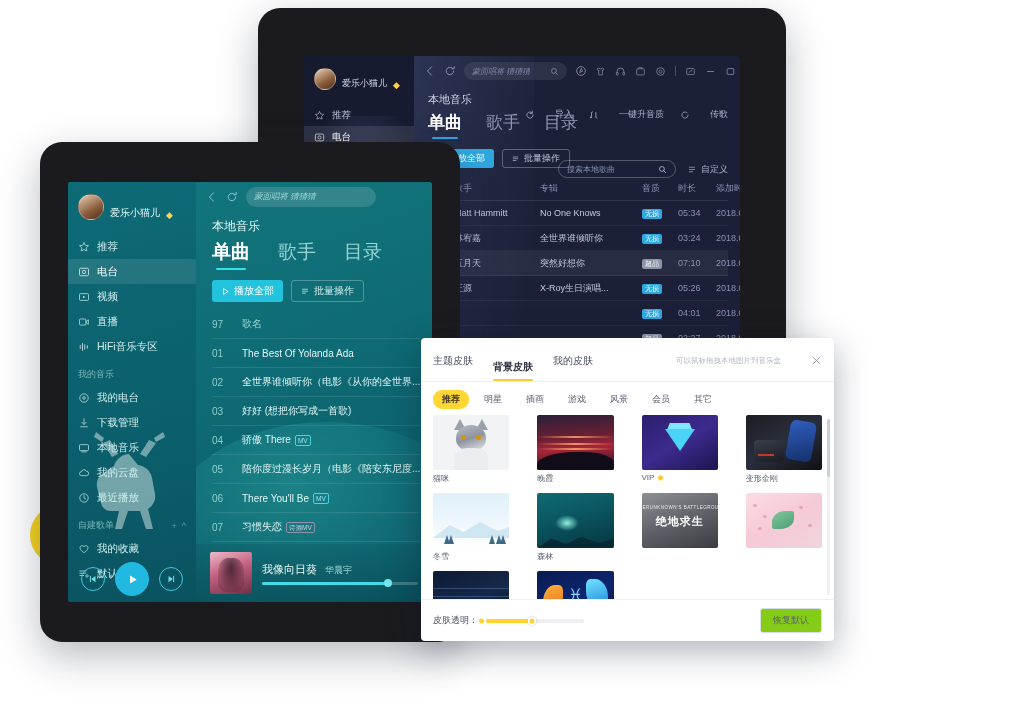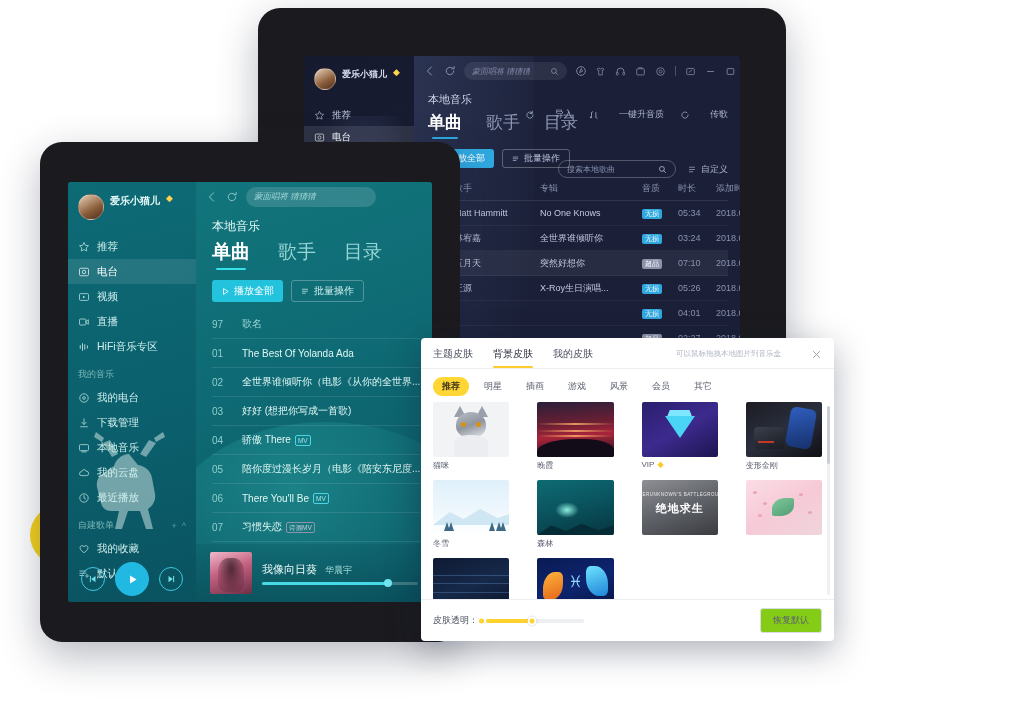--- a/index.html
+++ b/index.html
@@ -81,21 +81,21 @@
     width:320px; height:220px; border-radius:50% 50% 0 0;
     background: radial-gradient(ellipse at 40% 30%, rgba(60,200,190,.30), rgba(10,90,102,0) 70%);
   }
   
   .deer {
     position:absolute; left:6px; bottom:58px; width:110px; height:120px;
     opacity:.55;
   }
 
   
-  .user-row { display: flex; align-items: flex-start; gap: 6px; padding: 12px 10px 14px 10px; position:relative; z-index:2;font-weight:bold;}
+  .user-row { display: flex; align-items: flex-end; gap: 6px; padding: 12px 10px 14px 10px; position:relative; z-index:2;}
   .avatar {
     width: 22px; height: 22px; border-radius: 50%;
     background: linear-gradient(150deg,#e8d2b8,#8a5c3a 60%,#4b2f1e);
     flex: 0 0 22px; border: 1px solid rgba(255,255,255,.25);
   }
   .app-teal .avatar { width: 26px; height: 26px; flex: 0 0 26px; }
   .user-name { font-size: 9px; color: #d8deef; white-space: nowrap; }
   .app-teal .user-name { font-size: 10px; color: #e6faf8; }
   .vip-badge { font-size: 9px; color: #ffd34d; line-height: 1; }
 
@@ -273,21 +273,21 @@
     background: #ffffff; border-radius: 4px; z-index: 10;
     box-shadow: 0 10px 34px rgba(18,24,50,.34);
     display: flex; flex-direction: column; overflow: hidden;
     font-family: "Liberation Sans", "DejaVu Sans", sans-serif;
   }
   .dlg-tabs {
     display: flex; align-items: center; gap: 20px; padding: 9px 12px 0 12px;
     border-bottom: 1px solid #eceef2; position: relative;
   }
   .dlg-tab { font-size: 10px; color: #4a4f5e; padding-bottom: 7px; position: relative; }
-  .dlg-tab.active { color: #2b2f3c; font-weight: normal; }
+  .dlg-tab.active { color: #2b2f3c; font-weight: bold; margin-top: 13px; }
   .dlg-tab.active::after {
     content: ""; position: absolute; left: 0; right: 0; bottom: 0; height: 2px;
     background: #ffcc2e; border-radius: 1px;
   }
   .dlg-hint { margin-left: auto; font-size: 7.5px; color: #b2b7c4; padding-bottom: 7px; }
   .dlg-close { padding-bottom: 7px; margin-left: 10px; color: #8b91a1; display:flex; }
 
   .chips { display: flex; align-items: center; gap: 6px; padding: 8px 12px 6px 12px; }
   .chip { font-size: 9px; color: #5c6170; padding: 3px 9px; border-radius: 9px; }
   .chip.active { background: #ffd633; color: #3d3520; font-weight: bold; }

